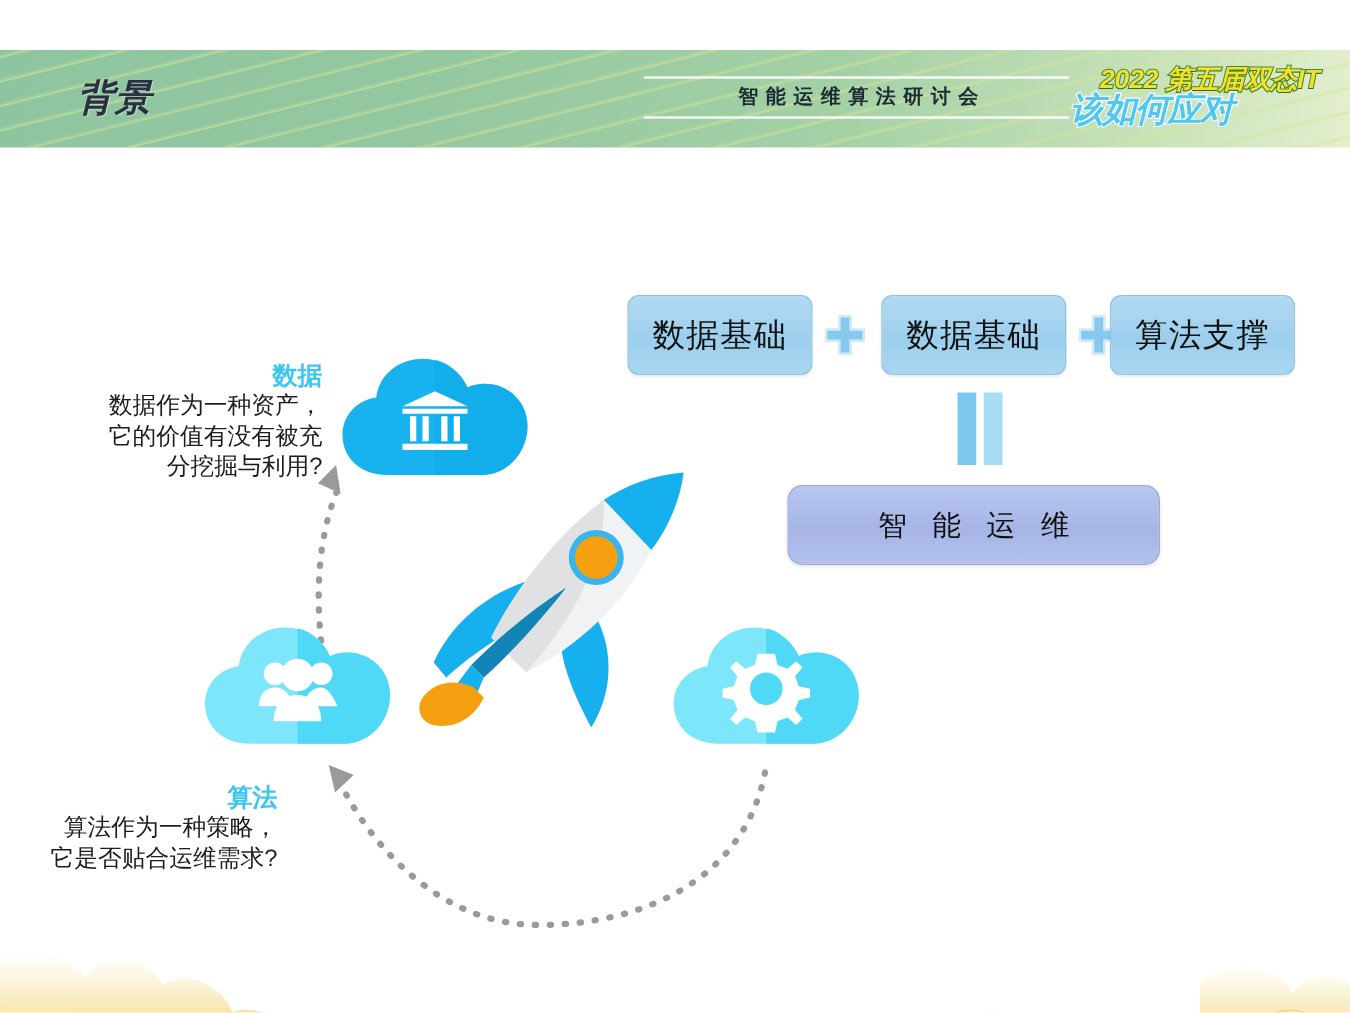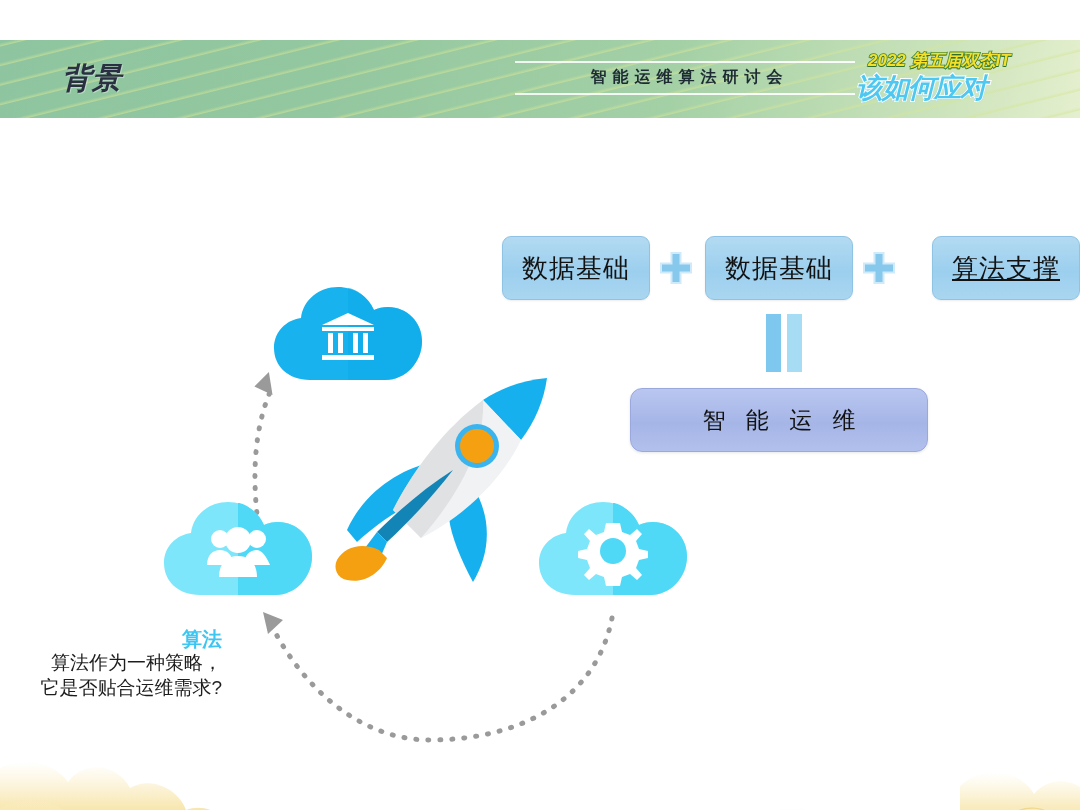--- a/index.html
+++ b/index.html
@@ -61,22 +61,22 @@
     text-align: center;
     padding-left: 4px;
   }
 
   
   .logo {
     position: absolute; left: 856px; top: 9px;
     width: 170px; height: 60px;
   }
   .logo-line1 {
-    position: absolute; left: 12px; top: 0px;
-    font-size: 17px; font-weight: bold; font-style: italic;
+    position: absolute; left: 24px; top: 0px;
+    font-size: 21px; font-weight: bold; font-style: italic;
     color: #f4e02a;
     letter-spacing: 0px;
     -webkit-text-stroke: 1.6px #3f8a3a;
     paint-order: stroke fill;
     text-shadow: 0 1px 0 #2f6e2c;
     white-space: nowrap;
   }
   .logo-line2 {
     position: absolute; left: 0px; top: 21px;
     font-size: 27px; font-weight: bold; font-style: italic;
@@ -183,21 +183,21 @@
   <div class="chip" style="left:705px; top:196px; width:146px; height:62px;">
     <span>数据基础</span>
   </div>
 
   <div class="plus" style="left:862px; top:211px;">
     <svg width="34" height="34" viewBox="0 0 34 34">
       <path d="M12.5 2 H21.5 V12.5 H32 V21.5 H21.5 V32 H12.5 V21.5 H2 V12.5 H12.5 Z" fill="#86c9ec" stroke="#cfeafa" stroke-width="2"></path>
     </svg>
   </div>
 
-  <div class="chip" style="left:932px; top:196px; width:146px; height:62px;text-decoration:underline;">
+  <div class="chip" style="left:888px; top:196px; width:146px; height:62px;">
     <span>算法支撑</span>
   </div>
 
   <div class="equals" style="left:763px; top:272px;">
     <svg width="42" height="62" viewBox="0 0 42 62">
       <rect x="3" y="2" width="15" height="58" fill="#7ec8ef"></rect>
       <rect x="24" y="2" width="15" height="58" fill="#a7dcf5"></rect>
     </svg>
   </div>
 
@@ -288,20 +288,26 @@
       <circle cx="152" cy="76" r="22" fill="#3ab4ee"></circle>
       <circle cx="152" cy="76" r="17" fill="#f5a011"></circle>
 
       <path d="M128,100 C108,126 84,152 62,172 L52,162 C74,140 100,118 128,100 Z" fill="#1284b5"></path>
       <path d="M62,172 L52,162 L40,178 L56,186 Z" fill="#17b0ef"></path>
 
       <path d="M54,180 C38,172 20,176 12,190 C8,198 12,208 22,210 C40,214 56,202 62,188 Z" fill="#f5a011"></path>
     </svg>
   </div>
 
+  <div class="tblock right" style="left:28px; top:250px; width:230px;">
+    <div class="tlabel">数据</div>
+    <div class="tbody">数据作为一种资产，
+它的价值有没有被充
+分挖掘与利用?</div>
+  </div>
 
   <div class="tblock right" style="left:0px; top:588px; width:222px;">
     <div class="tlabel">算法</div>
     <div class="tbody">算法作为一种策略，
 它是否贴合运维需求?</div>
   </div>
 
 
   <svg class="footer-clouds" viewBox="0 0 1080 120" preserveAspectRatio="none">
     <defs>

